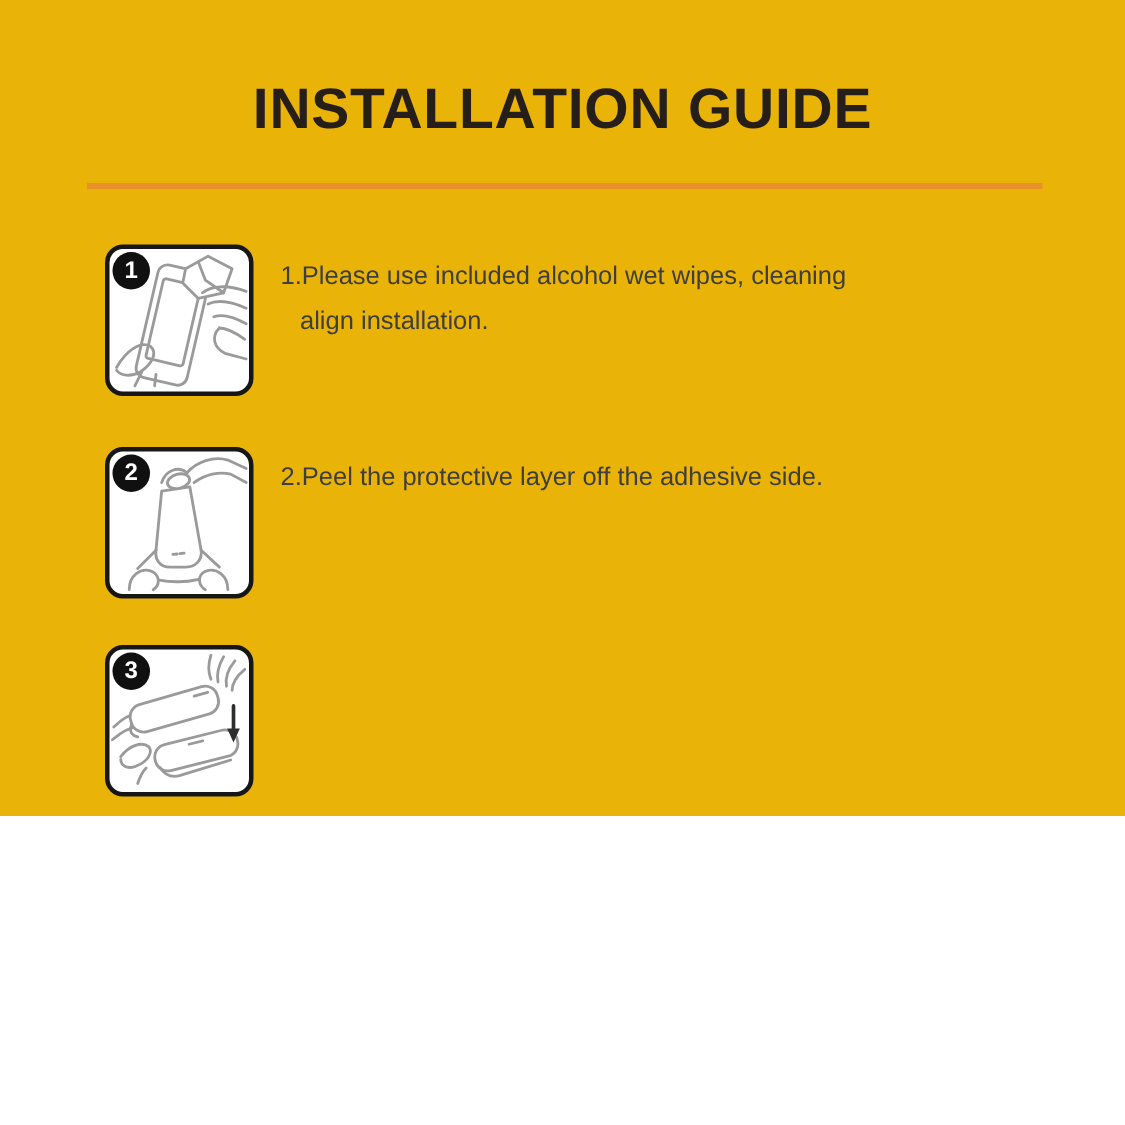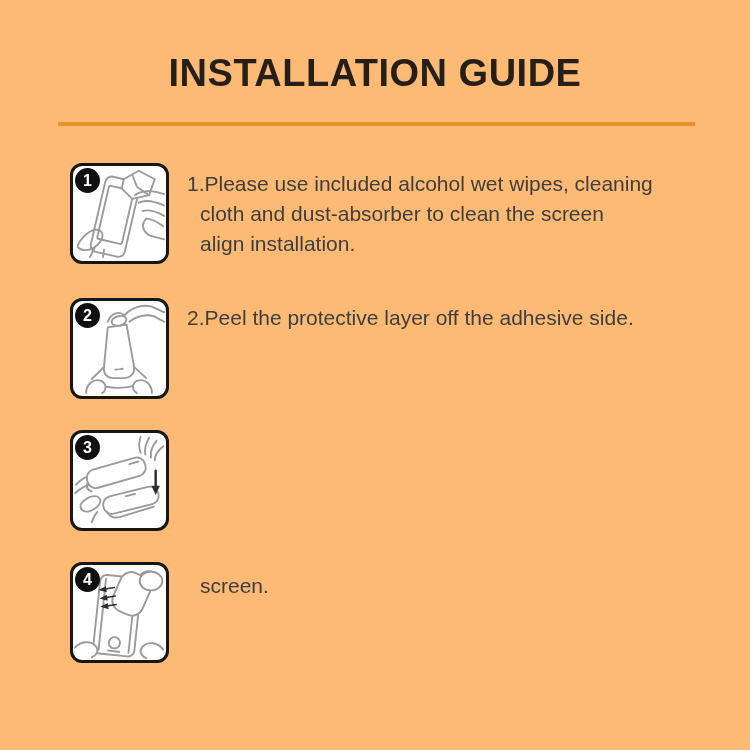--- a/index.html
+++ b/index.html
@@ -7,22 +7,22 @@
     --title_color:#251E19;
     --text_color:#3E3E3E;
     --line_art_color:#9A9A9A;
     --box_border:#161616;
   }
   *{box-sizing:border-box;margin:0;padding:0;}
   html,body{background:#fff;}
   body{font-family:"Liberation Sans","DejaVu Sans",sans-serif;}
   .page{
     position:relative;
-    width:750px;height:750px;
-    background:#fdba74;
+    width:750px;height:544px;
+    background:#eab308;
     overflow:hidden;
     margin:0 auto;
   }
   .title{
     position:absolute;
     left:0;top:52px;width:100%;
     text-align:center;
     font-size:38px;
     font-weight:bold;
     letter-spacing:.5px;
@@ -52,21 +52,21 @@
     color:#fff;
     font-size:16px;
     font-weight:bold;
     display:flex;align-items:center;justify-content:center;
     z-index:2;
   }
   .step-text{
     position:absolute;
     left:187px;
     color:var(--text_color);
-    font-size:21px;
+    font-size:17px;
     line-height:30px;
   }
   .tline{white-space:pre;}
   .tline.cont{padding-left:13px;}
   .box-1{top:163px;}
   .box-2{top:298px;}
   .box-3{top:430px;}
   .box-4{top:562px;}
   .text-1{top:169px;}
   .text-2{top:303px;text-align:right;}
@@ -97,21 +97,20 @@
         <path d="M97 53 C88 48 80 46 74 48"></path>
         <path d="M96 64 C89 59 83 56 78 56"></path>
         <path d="M78 56 C72 62 74 70 82 74 L97 78"></path>
         <path d="M5 84 C12 72 22 65 29 69 C34 73 31 81 22 87 C15 91 8 90 5 86"></path>
         <path d="M18 97 L23 87 M32 97 L33 89"></path>
       </g>
     </svg>
   </div>
   <div class="step-text text-1">
     <div class="tline"><span>1.</span><span>Please use included alcohol wet wipes, cleaning</span></div>
-    <div class="tline cont">cloth and dust-absorber to clean the screen</div>
     <div class="tline cont">align installation.</div>
   </div>
 
   <div class="icon-box box-2">
     <span class="badge">2</span>
     <svg viewBox="0 0 99 101" aria-hidden="true">
       <g class="art">
         <path d="M25 88 C38 94 60 94 73 87"></path>
         <path d="M37 28 L57 25 L65 70 C66 77 61 82 54 82 L43 82 C36 82 32 77 33 70 Z" fill="#fff"></path>
         <path d="M33 70 L20 83 M65 70 L78 82"></path>

